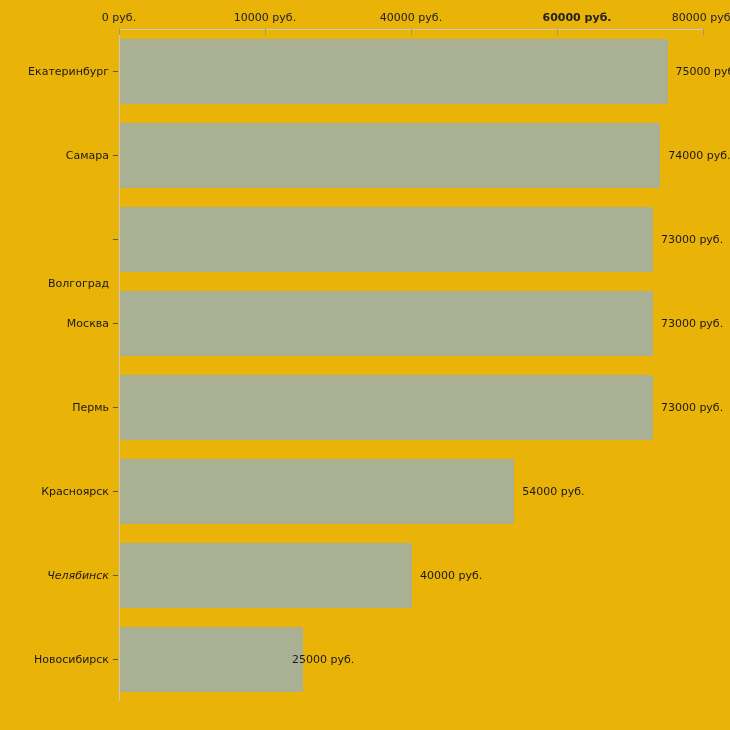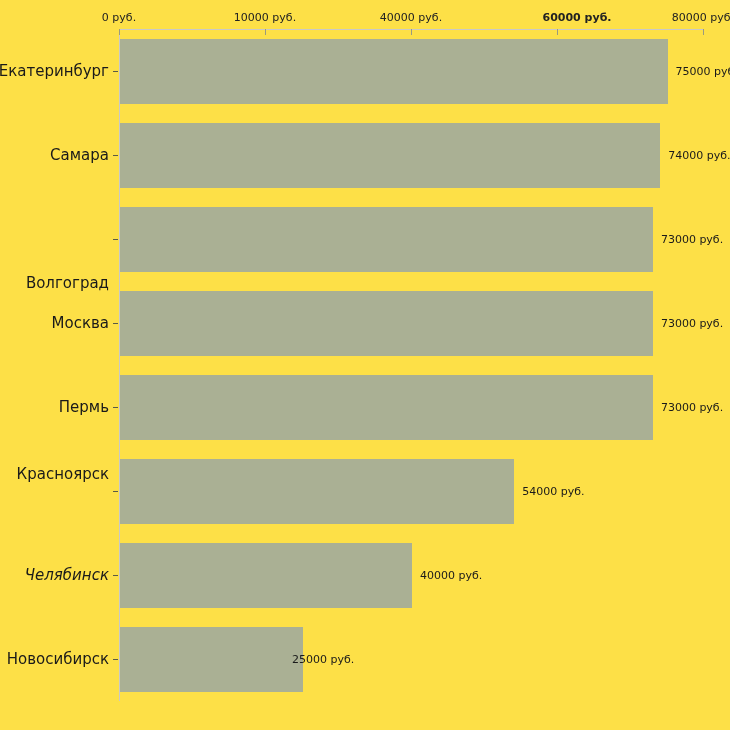--- a/index.html
+++ b/index.html
@@ -11,21 +11,21 @@
     width: 730px;
     height: 730px;
     font-family: "DejaVu Sans", "Liberation Sans", sans-serif;
     overflow: hidden;
   }
 
   #chart-root {
     position: relative;
     width: 730px;
     height: 730px;
-    background: #fde047;
+    background: #eab308;
   }
 
   
   .x-axis-line {
     position: absolute;
     left: 119px;
     top: 29px;
     width: 584px;
     height: 1px;
     background: #c8c8c8;
@@ -59,21 +59,21 @@
   .y-tick {
     position: absolute;
     left: 113px;
     width: 5px;
     height: 1px;
     background: #5a5a46;
   }
   .y-tick-label {
     position: absolute;
     right: 621px;
-    font-size: 15px;
+    font-size: 11px;
     color: #1a1a1a;
     white-space: nowrap;
     text-align: right;
     transform: translateY(-50%);
   }
 
   
   .bar {
     position: absolute;
     left: 120px;
@@ -118,21 +118,21 @@
     <div class="bar" title="Москва 73000 руб." style="top: 290.5px; width: 532.9px; height: 65px; background: rgb(170, 176, 148);"></div>
     <div class="y-tick" style="top: 323px;"></div>
     <div class="y-tick-label" style="top: 323px;">Москва</div>
     <div class="bar-value-label" style="left: 660.9px; top: 323px;">73000 руб.</div>
     <div class="bar" title="Пермь 73000 руб." style="top: 374.5px; width: 532.9px; height: 65px; background: rgb(170, 176, 148);"></div>
     <div class="y-tick" style="top: 407px;"></div>
     <div class="y-tick-label" style="top: 407px;">Пермь</div>
     <div class="bar-value-label" style="left: 660.9px; top: 407px;">73000 руб.</div>
     <div class="bar" title="Красноярск 54000 руб." style="top: 458.5px; width: 394.2px; height: 65px; background: rgb(170, 176, 148);"></div>
     <div class="y-tick" style="top: 491px;"></div>
-    <div class="y-tick-label" style="top: 474px;">Красноярск</div>
+    <div class="y-tick-label" style="top: 491px;">Красноярск</div>
     <div class="bar-value-label" style="left: 522.2px; top: 491px;">54000 руб.</div>
     <div class="bar" title="Челябинск 40000 руб." style="top: 542.5px; width: 292px; height: 65px; background: rgb(170, 176, 148);"></div>
     <div class="y-tick" style="top: 575px;"></div>
     <div class="y-tick-label" style="top: 575px; font-style: italic;">Челябинск</div>
     <div class="bar-value-label" style="left: 420px; top: 575px;">40000 руб.</div>
     <div class="bar" title="Новосибирск 25000 руб." style="top: 626.5px; width: 182.5px; height: 65px; background: rgb(170, 176, 148);"></div>
     <div class="y-tick" style="top: 659px;"></div>
     <div class="y-tick-label" style="top: 659px;">Новосибирск</div>
     <div class="bar-value-label" style="left: 292px; top: 659px;">25000 руб.</div>
   </div>

